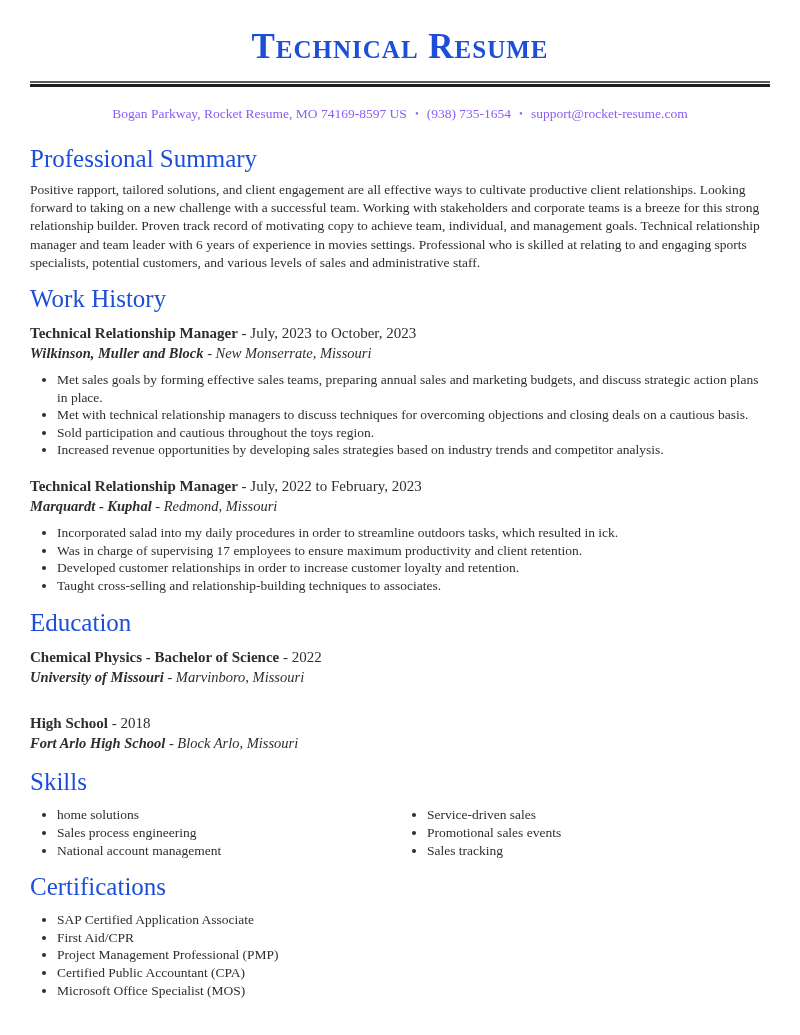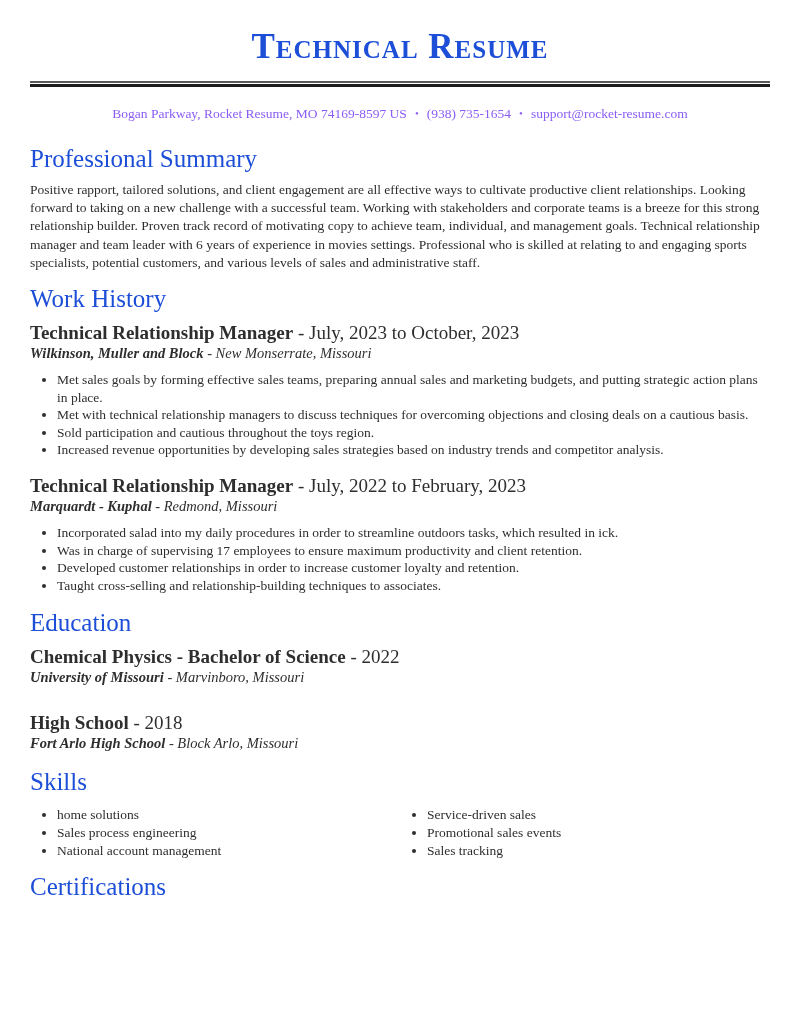--- a/index.html
+++ b/index.html
@@ -52,21 +52,21 @@
   }
   .sec-summary { margin-top: 22px; }
   .summary-text {
     margin: 7px 0 0 0;
     font-size: 13.5px;
     line-height: 18.2px;
   }
   .sec-work { margin-top: 12px; }
   .job { margin-top: 9px; }
   .job + .job { margin-top: 17px; }
-  .entry-line { margin: 0; font-size: 19px; line-height: 20px; }
+  .entry-line { margin: 0; font-size: 15px; line-height: 20px; }
   .entry-line .bold { font-weight: 700; }
   .entry-line.italic { font-style: italic; font-size: 14.5px; }
   ul.bullet-list {
     margin: 8px 0 0 0;
     padding-left: 27px;
   }
   ul.bullet-list li {
     font-size: 13.5px;
     line-height: 17.6px;
   }
@@ -101,21 +101,21 @@
     <p class="summary-text">Positive rapport, tailored solutions, and client engagement are all effective ways to cultivate productive client relationships. Looking forward to taking on a new challenge with a successful team. Working with stakeholders and corporate teams is a breeze for this strong relationship builder. Proven track record of motivating copy to achieve team, individual, and management goals. Technical relationship manager and team leader with 6 years of experience in movies settings. Professional who is skilled at relating to and engaging sports specialists, potential customers, and various levels of sales and administrative staff.</p>
   </section>
 
   <section class="sec-work">
     <h2 class="section-heading">Work History</h2>
 
     <div class="job">
       <p class="entry-line"><span class="bold">Technical Relationship Manager</span><span> - July, 2023 to October, 2023</span></p>
       <p class="entry-line italic"><span class="bold">Wilkinson, Muller and Block</span><span> - New Monserrate, Missouri</span></p>
       <ul class="bullet-list">
-        <li>Met sales goals by forming effective sales teams, preparing annual sales and marketing budgets, and putting strategic action plans in place.</li>
+        <li>Met sales goals by forming effective sales teams, preparing annual sales and marketing budgets, and discuss strategic action plans in place.</li>
         <li>Met with technical relationship managers to discuss techniques for overcoming objections and closing deals on a cautious basis.</li>
         <li>Sold participation and cautious throughout the toys region.</li>
         <li>Increased revenue opportunities by developing sales strategies based on industry trends and competitor analysis.</li>
       </ul>
     </div>
 
     <div class="job">
       <p class="entry-line"><span class="bold">Technical Relationship Manager</span><span> - July, 2022 to February, 2023</span></p>
       <p class="entry-line italic"><span class="bold">Marquardt - Kuphal</span><span> - Redmond, Missouri</span></p>
       <ul class="bullet-list">
@@ -152,15 +152,22 @@
       <ul class="bullet-list">
         <li>Service-driven sales</li>
         <li>Promotional sales events</li>
         <li>Sales tracking</li>
       </ul>
     </div>
   </section>
 
   <section class="sec-certs">
     <h2 class="section-heading">Certifications</h2>
+    <ul class="bullet-list">
+      <li>SAP Certified Application Associate</li>
+      <li>First Aid/CPR</li>
+      <li>Project Management Professional (PMP)</li>
+      <li>Certified Public Accountant (CPA)</li>
+      <li>Microsoft Office Specialist (MOS)</li>
+    </ul>
   </section>
 
 </div>
 
 </body></html>

